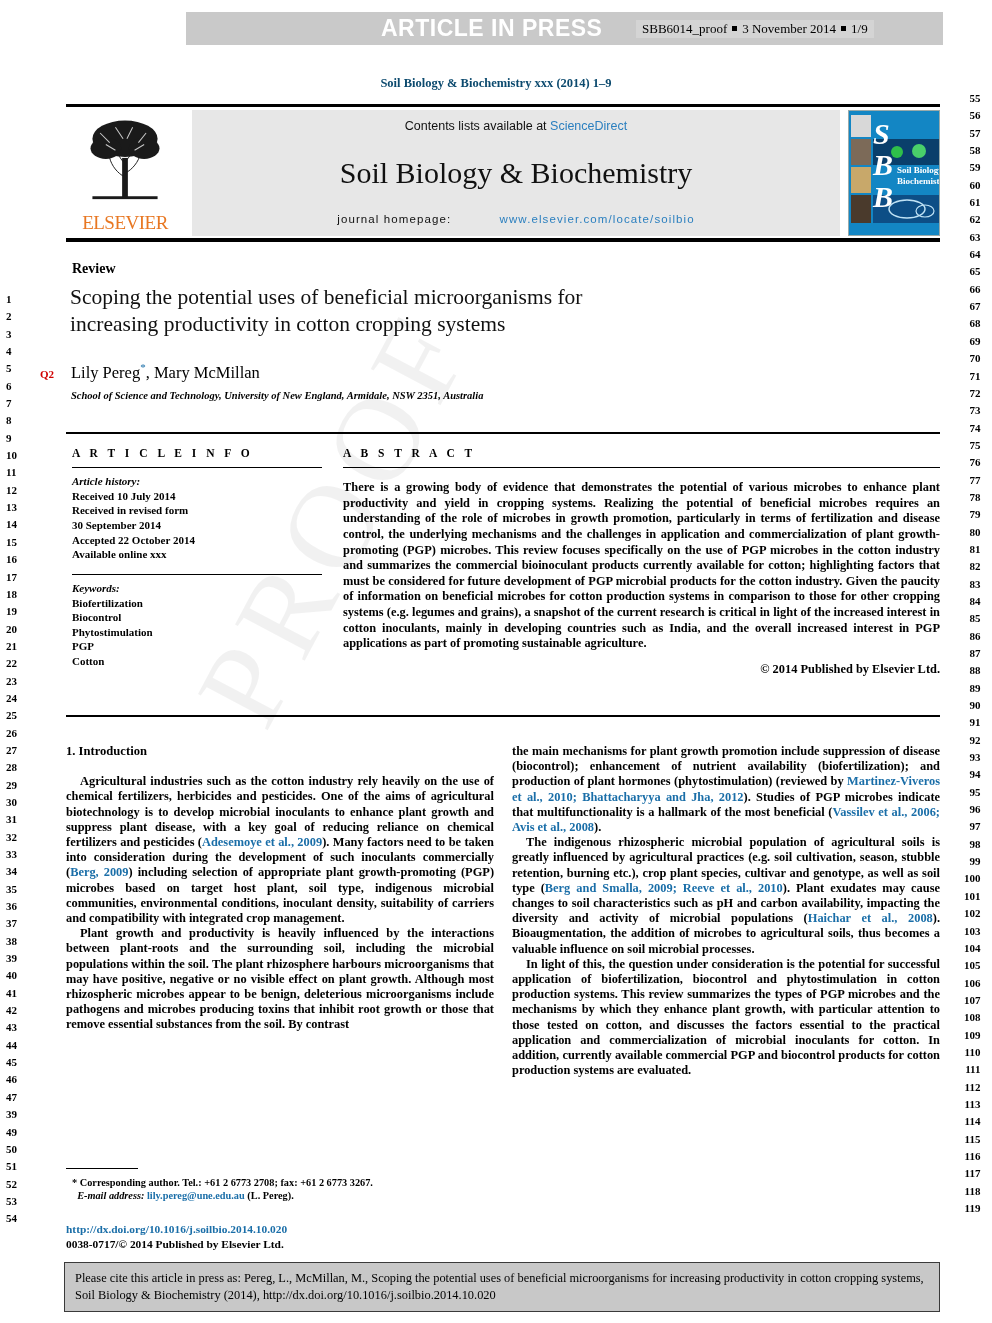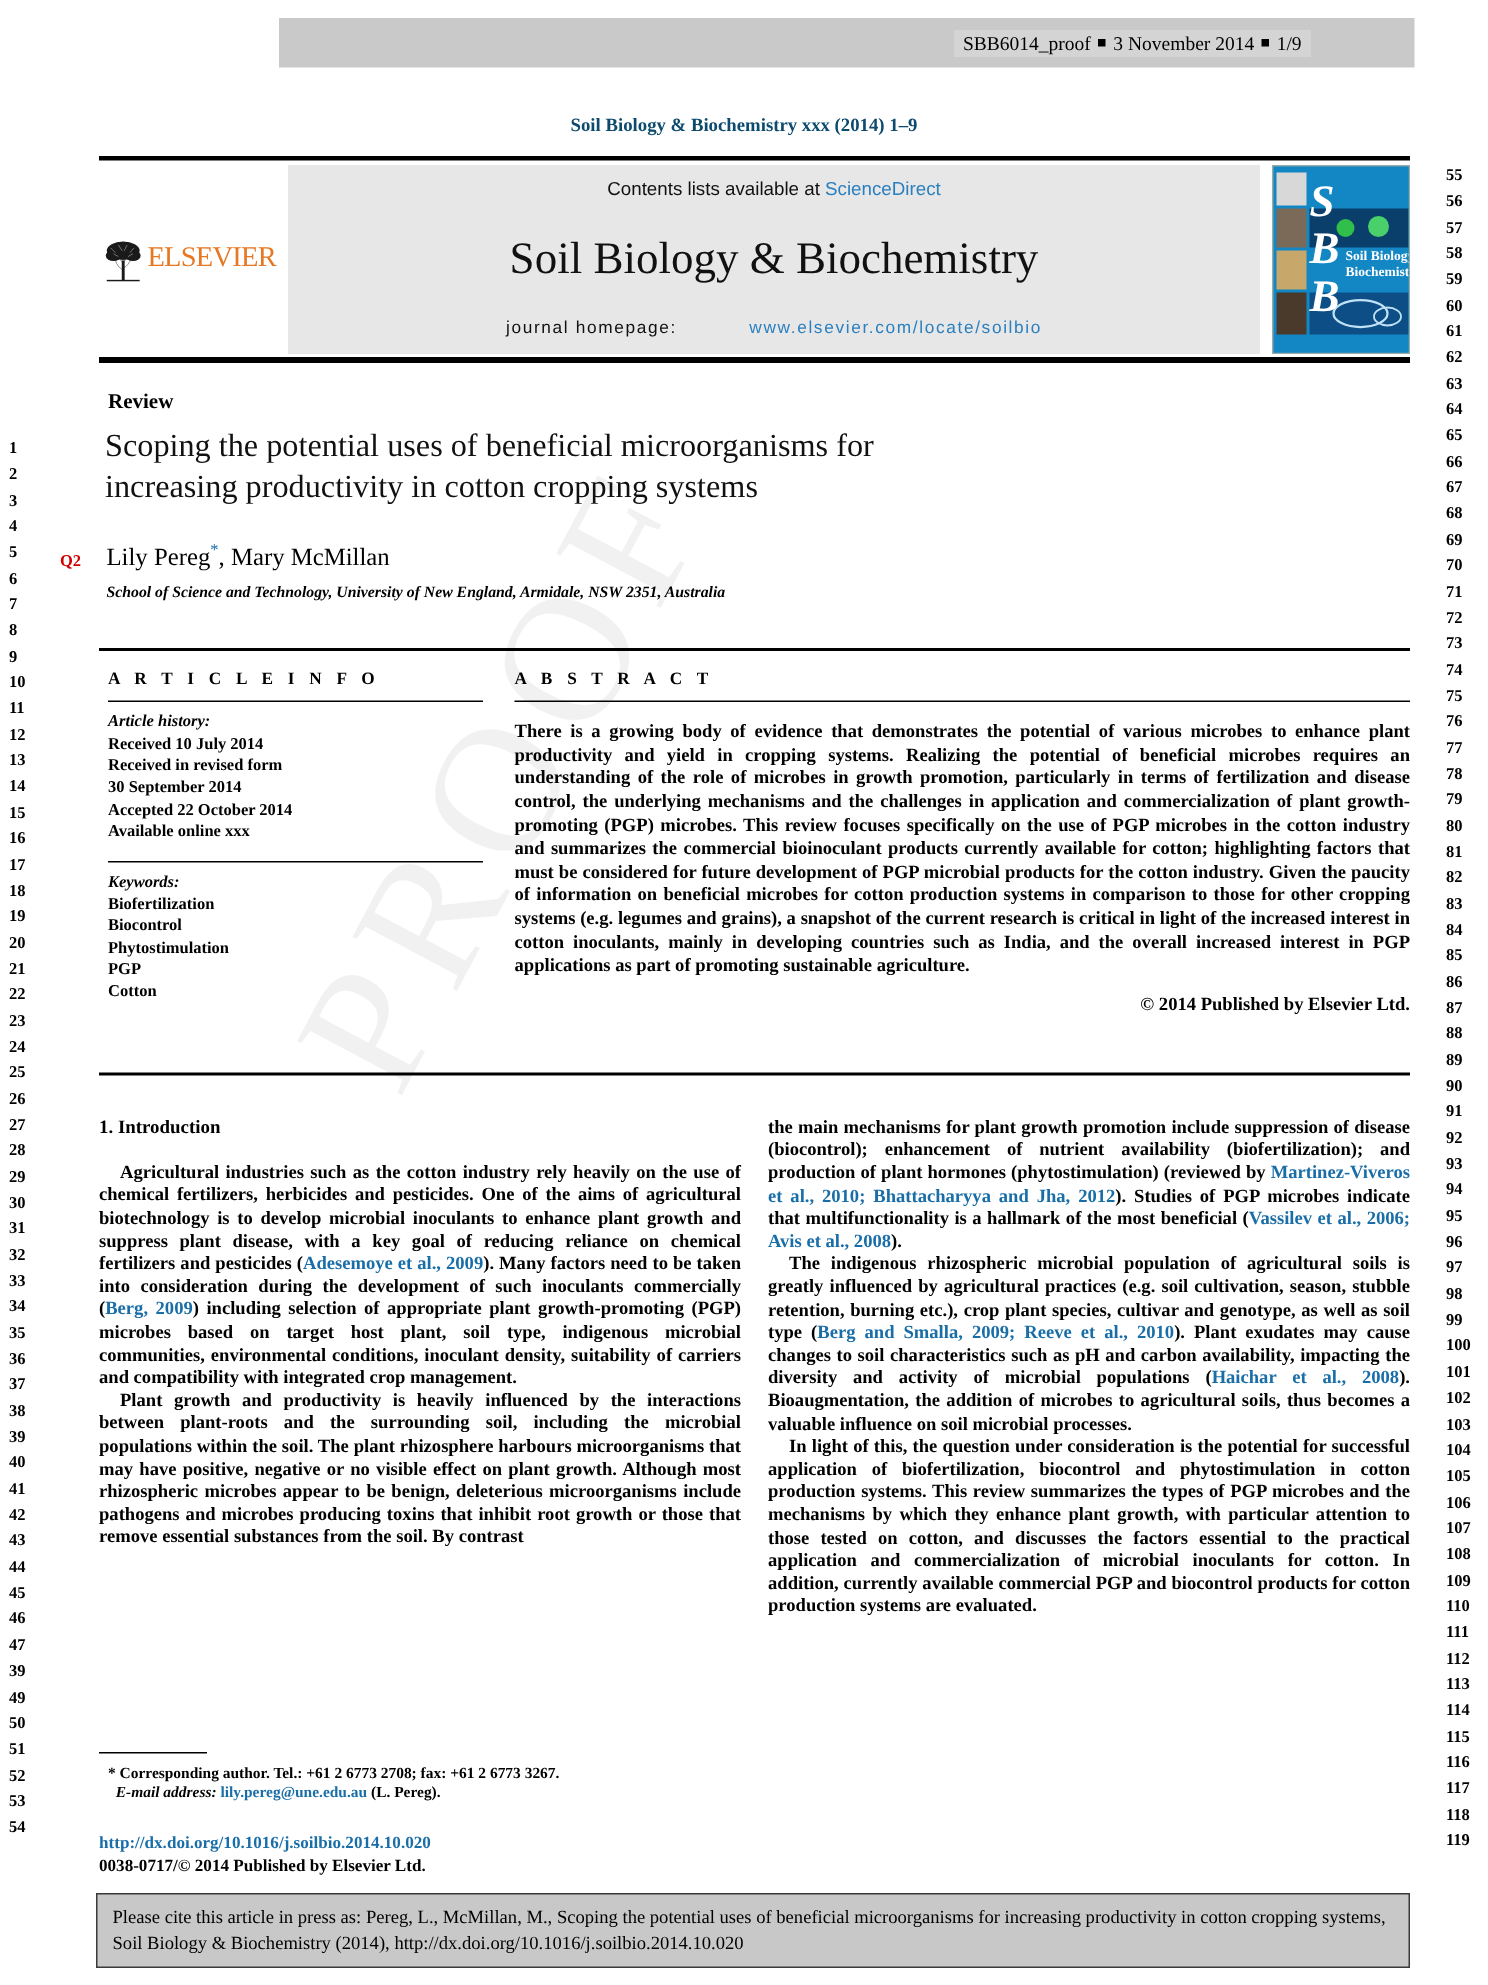--- a/index.html
+++ b/index.html
@@ -31,34 +31,34 @@
     font-family:"Liberation Serif", serif;
     font-size:13px; color:#000; padding:1px 6px;
     white-space:nowrap;
   }
   .sq{ display:inline-block; width:5px; height:5px; background:#000; margin:0 5px 2px 5px; }
 
   
   .linenums{ position:absolute; font-family:"Liberation Serif", serif;
              font-weight:bold; font-size:11px; color:#000; }
   .linenums.left{ left:6px; top:291px; text-align:left; }
-  .linenums.right{ left:964px; top:109px; text-align:left; }
+  .linenums.right{ left:964px; top:90px; text-align:right; }
   .linenums div{ height:17.35px; line-height:17.35px; }
 
   
   .jref{
     position:absolute; left:0; top:76px; width:992px; text-align:center;
     font-family:"Liberation Serif", serif; font-weight:bold; font-size:12.5px;
     color:#0c4a6e;
   }
   .rule-top{ position:absolute; left:66px; top:104px; width:874px; height:3px; background:#000; }
   .rule-bot{ position:absolute; left:66px; top:238px; width:874px; height:4px; background:#000; }
 
   .hdr-wrap{ position:absolute; left:66px; top:110px; width:874px; height:126px; display:flex; }
-  .elsevier{ width:118px; display:flex; flex-direction:row; justify-content:flex-start; align-items:center; }
+  .elsevier{ width:118px; display:flex; flex-direction:column; justify-content:space-between; align-items:center; }
   .els-tree{ width:96px; height:92px; }
   .els-word{ font-family:"Liberation Serif", serif; font-size:19px; letter-spacing:-0.5px;
              color:#e87722; font-weight:normal; margin-bottom:2px; }
   .hdr-center{
     flex:1; background:#e7e7e7; margin:0 8px 0 8px;
     display:flex; flex-direction:column; align-items:center; justify-content:space-between;
     padding:9px 0 11px 0;
   }
   .contents{ font-family:"Liberation Sans", sans-serif; font-size:12.5px; color:#111; }
   .contents a{ color:#2a7fbf; text-decoration:none; }
@@ -130,20 +130,21 @@
     position:absolute; left:330px; top:250px; width:560px; height:700px;
     pointer-events:none;
     font-family:"Liberation Serif", serif; font-size:120px; color:rgba(0,0,0,0.055);
     transform:rotate(-62deg); letter-spacing:12px; white-space:nowrap;
   }
 </style>
 </head>
 <body>
 
 <div class="press-strip">
+  <span class="aip">ARTICLE IN PRESS</span>
   <span class="proofinfo">
     <span>SBB6014_proof</span><span class="sq"></span><span>3 November 2014</span><span class="sq"></span><span>1/9</span>
   </span>
 </div>
 
 <div class="linenums left" id="ln-left">
     <div>1</div>
     <div>2</div>
     <div>3</div>
     <div>4</div>

